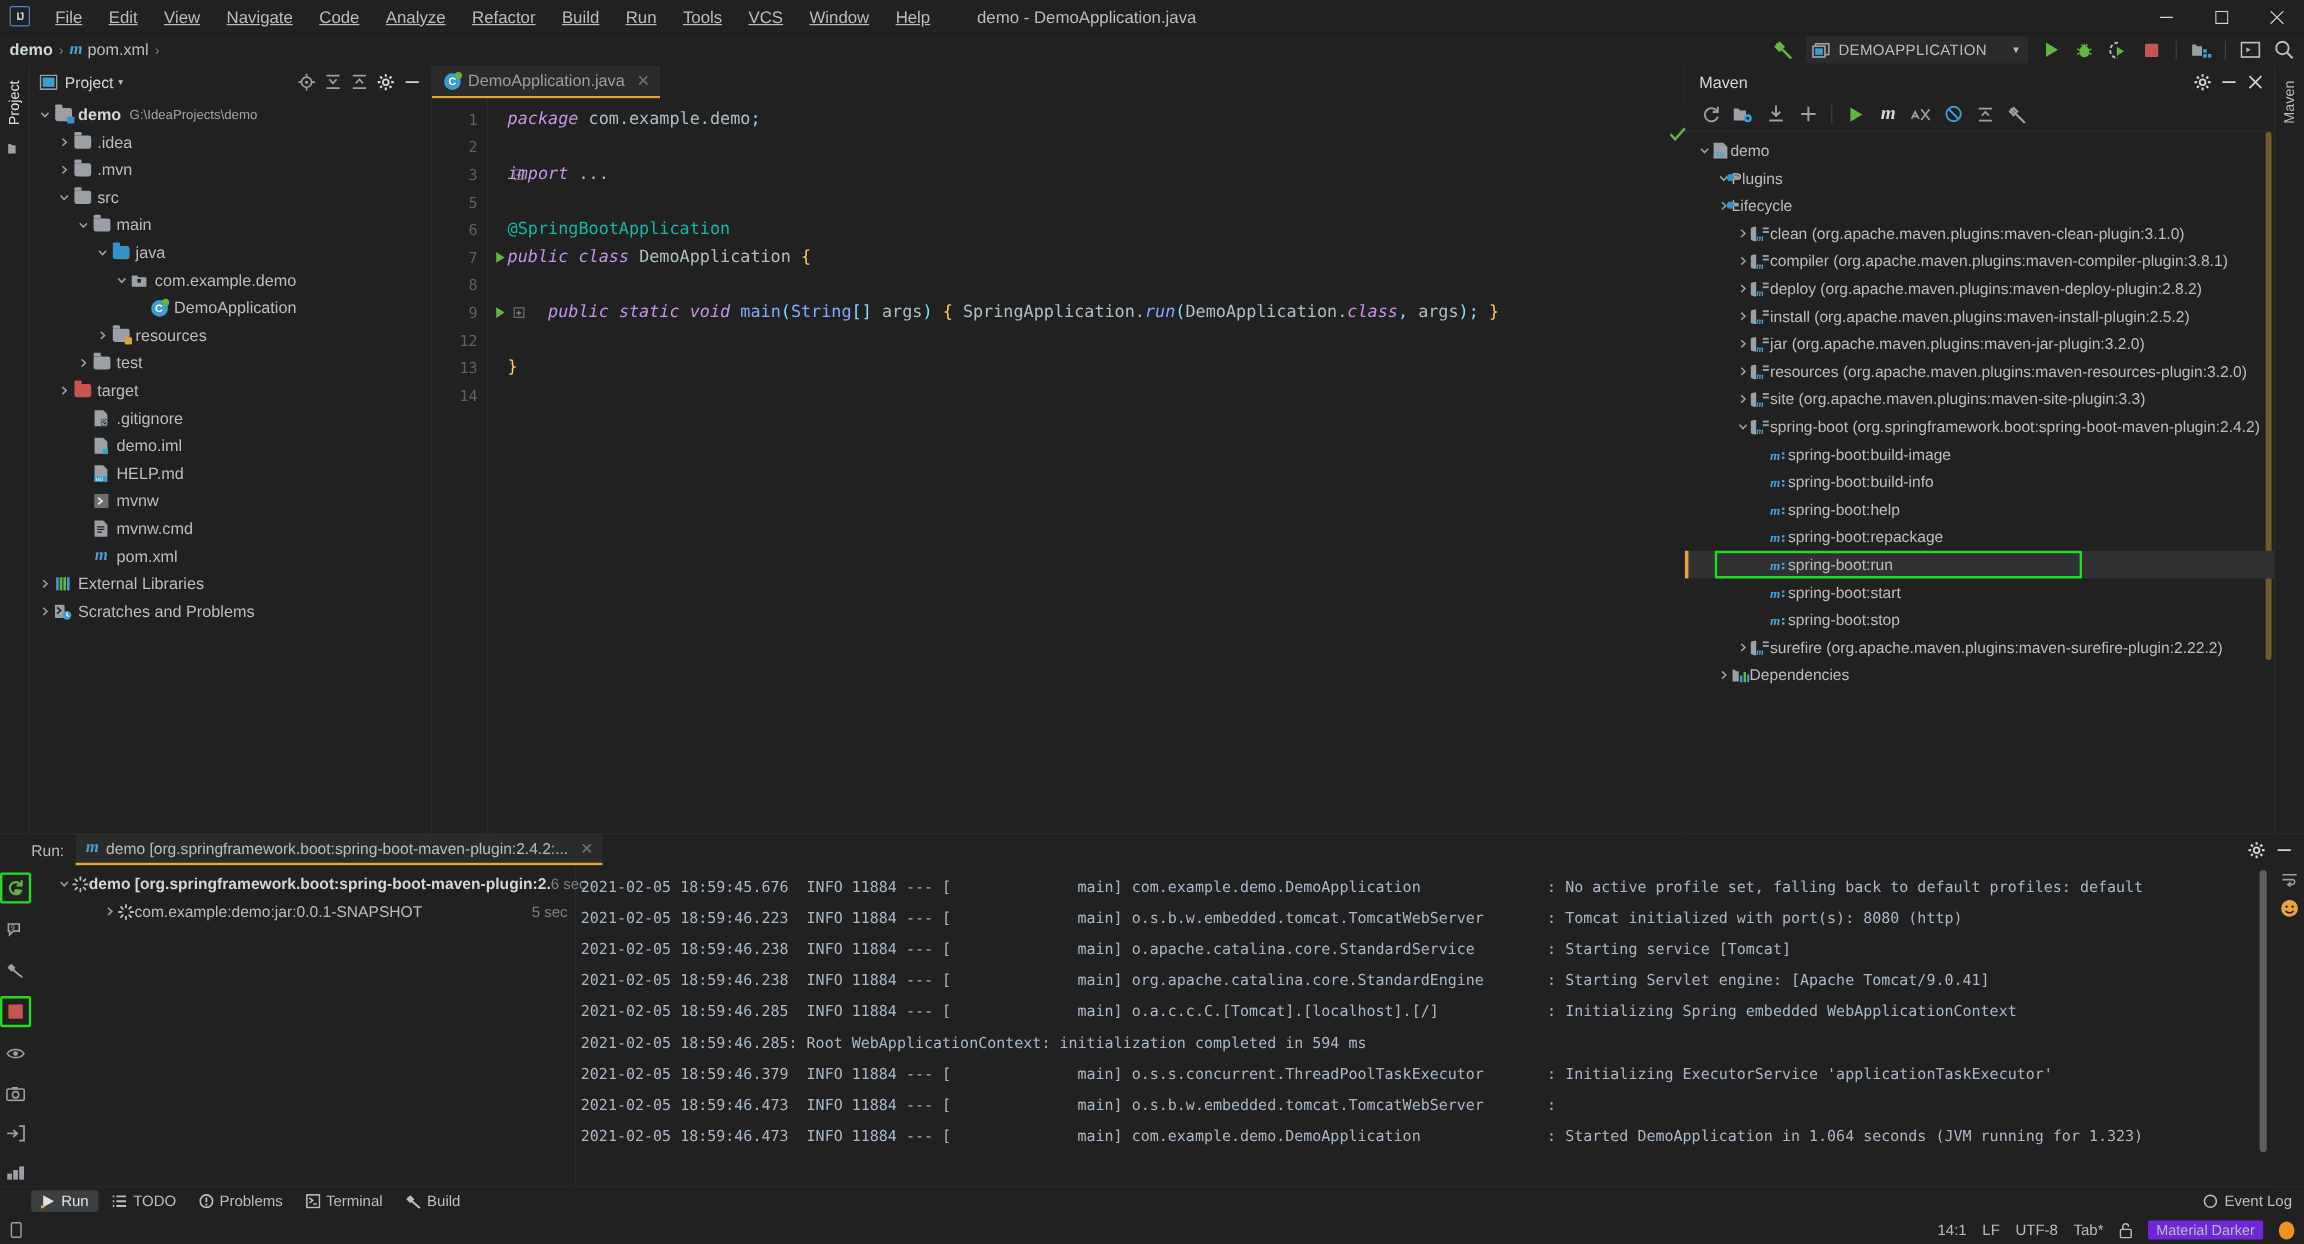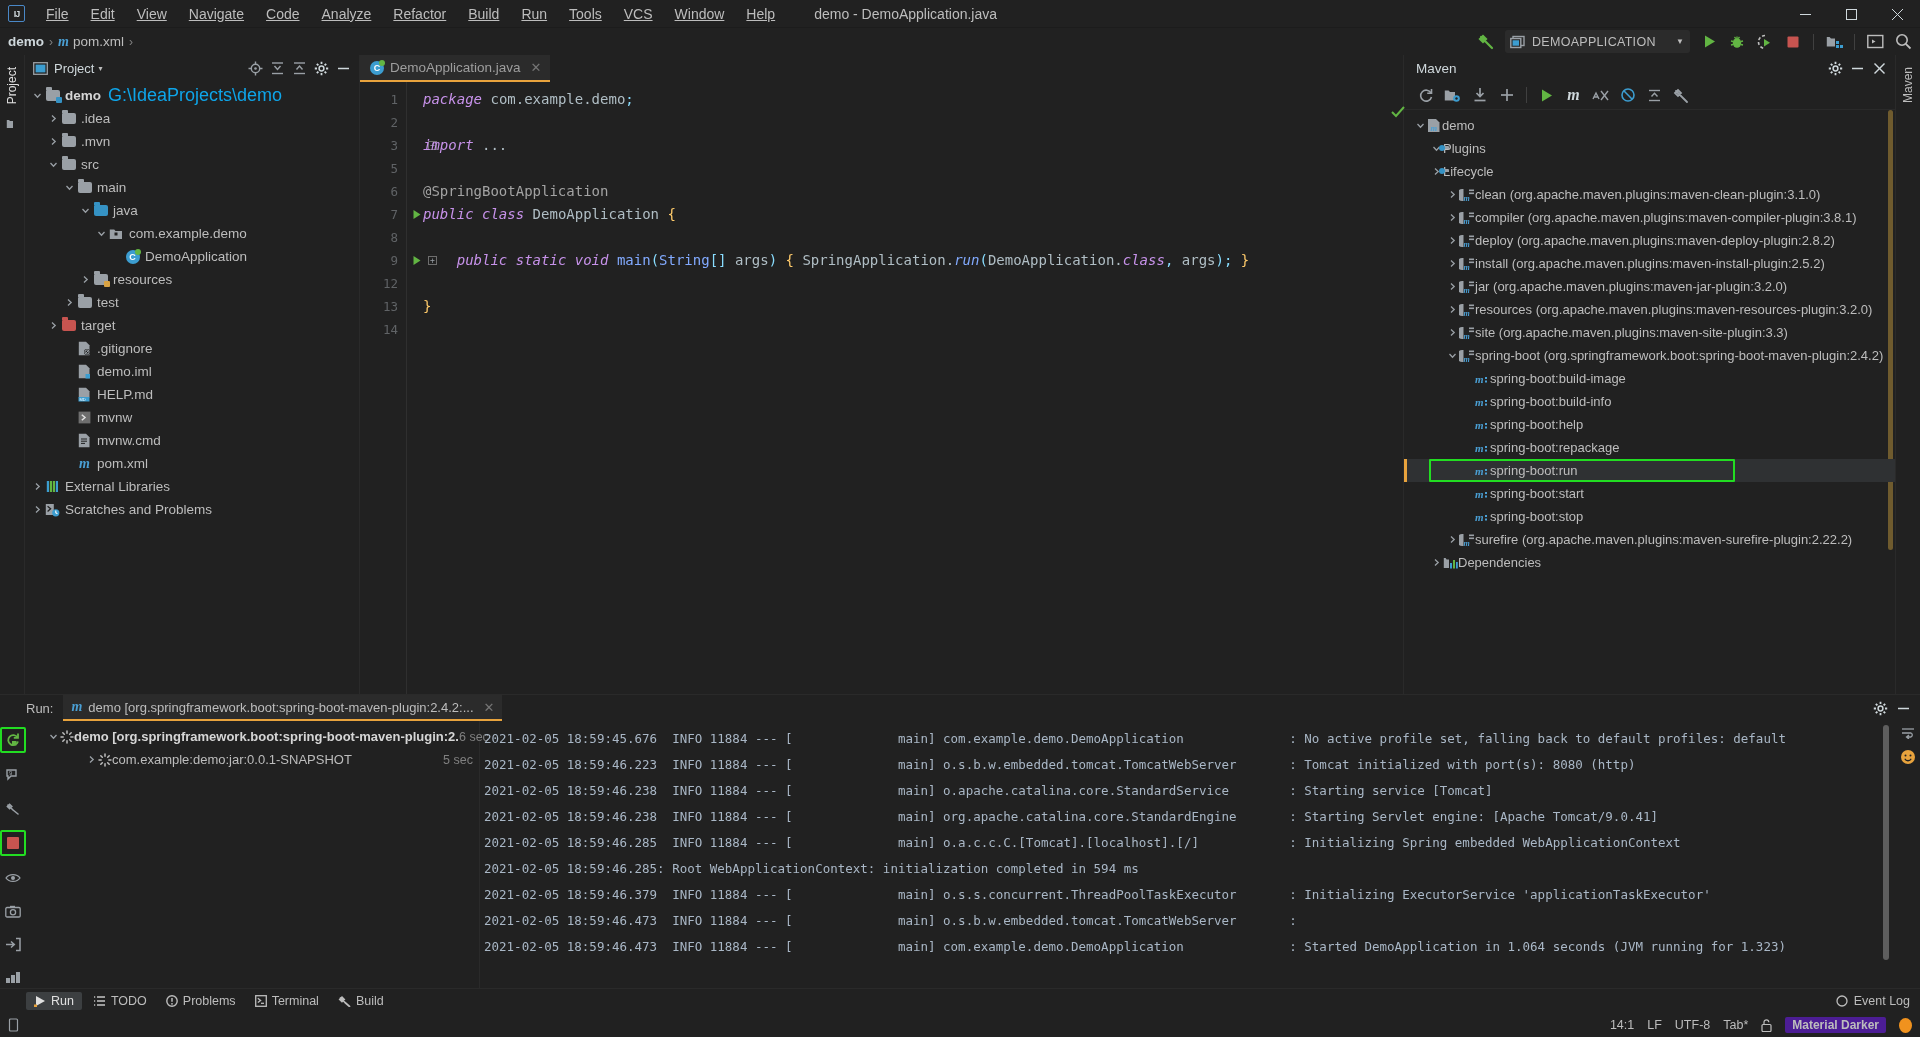--- a/index.html
+++ b/index.html
@@ -73,21 +73,21 @@
   .panel-head .title { font-size: 13px; color: #cfd8dc; }
   .panel-head .actions { margin-left: auto; display: flex; align-items: center; gap: 1px; }
   .ph-btn { width: 21px; height: 21px; display: flex; align-items: center; justify-content: center; border-radius: 3px; color: #9aa0a6; }
 
   .tree { flex: 1 1 auto; overflow: hidden; padding-top: 3px; font-size: 13.5px; }
   .tnode { display: flex; align-items: center; height: 23px; white-space: nowrap; cursor: default; }
   .arrow { width: 13px; display: inline-flex; justify-content: center; color: #9aa0a6; font-size: 9px; flex: 0 0 13px; }
   .tnode .ico { width: 17px; flex: 0 0 17px; display: inline-flex; align-items: center; justify-content: center; margin-right: 4px; }
   .tlabel { color: #bdbdbd; }
   .tlabel.b { font-weight: bold; color: #d6d6d6; }
-  .tpath { color: #0ea5e9; font-size: 18px; margin-left: 7px; }
+  .tpath { color: #a3a3a3; font-size: 11px; margin-left: 7px; }
 
   
   .folder { width: 14px; height: 11px; background: #9aa0a6; border-radius: 1px 2px 2px 2px; position: relative; }
   .folder::before { content:''; position: absolute; top: -3px; left: 0; width: 6px; height: 3px; background: #9aa0a6; border-radius: 1px 1px 0 0; }
   .folder.blue { background: #3592c4; } .folder.blue::before { background: #3592c4; }
   .folder.orange { background: #c75450; } .folder.orange::before { background: #c75450; }
   .badge { position: absolute; right: -2px; bottom: -2px; width: 6px; height: 6px; background: #3592c4; border-radius: 1px; }
   .badge.gear { background: #3592c4; border-radius: 50%; }
   .badge.lines { background: #d9a343; }
   .cls-ico { width: 14px; height: 14px; border-radius: 50%; background: #3c9dd0; position: relative; display:inline-flex; align-items:center; justify-content:center; color:#fff; font-size:9px; font-weight:bold; }
@@ -112,21 +112,21 @@
   .foldplus {
     position: absolute; right: -31px; top: 7px; width: 9px; height: 9px;
     border: 1px solid #6e6e6e; color: #9aa0a6; font-size: 8px; line-height: 7px; text-align: center;
   }
   .code {
     flex: 1 1 auto; padding-top: 6px; font-family: "DejaVu Sans Mono", monospace;
     font-size: 14px; border-left: 1px solid #2f2f2f; padding-left: 16px; position: relative; overflow: hidden;
   }
   .codeline { height: 23px; line-height: 23px; white-space: pre; }
   .k { color: #c792ea; font-style: italic; }
-  .ann { color: #a3a3a3; margin-top: 44px; }
+  .ann { color: #14b8a6; margin-top: 44px; }
   .typ { color: #82aaff; }
   .id { color: #b0bec5; }
   .brace { color: #ffcb6b; }
   .pnct { color: #89ddff; }
   .fn { color: #82aaff; font-style: italic; }
 
   .editor-right-strip { width: 12px; flex: 0 0 12px; background: #212121; position: relative; }
   .check-ok { position: absolute; top: 24px; left: 0px; color: #62b543; font-size: 14px; }
 
   
@@ -198,21 +198,21 @@
     padding: 2px 8px; border-radius: 2px;
   }
   .twb.active { background: #3c3f41; color: #e0e0e0; }
   .twb-right { position: absolute; right: 10px; display: flex; align-items: center; gap: 6px; font-size: 12.5px; color: #bdbdbd; }
 
   .statusbar {
     flex: 0 0 24px; display: flex; align-items: center; background: #212121;
     position: relative; padding-left: 8px; font-size: 12.5px; color: #bdbdbd;
   }
   .sb-right { position: absolute; right: 8px; display: flex; align-items: center; gap: 13px; }
-  .sb-theme { background: #4c1d95; padding: 1px 7px; border-radius: 2px; font-size: 12px; font-weight: bold; }
+  .sb-theme { background: #6d28d9; padding: 1px 7px; border-radius: 2px; font-size: 12px; }
   .sb-dot { width: 13px; height: 15px; border-radius: 50%; background: #f0921e; }
   svg { display: block; }
 </style>
 </head>
 <body>
 
 <div class="app">
 
   <div class="titlebar">
     <div class="ij-logo">IJ</div>

